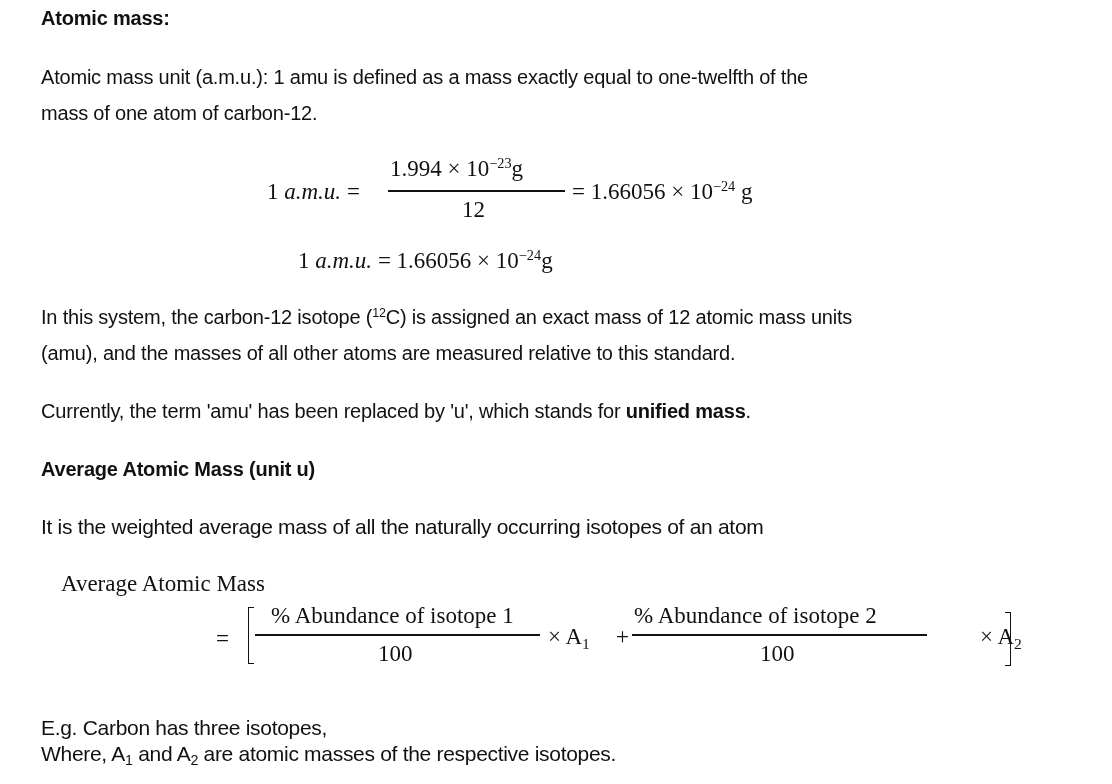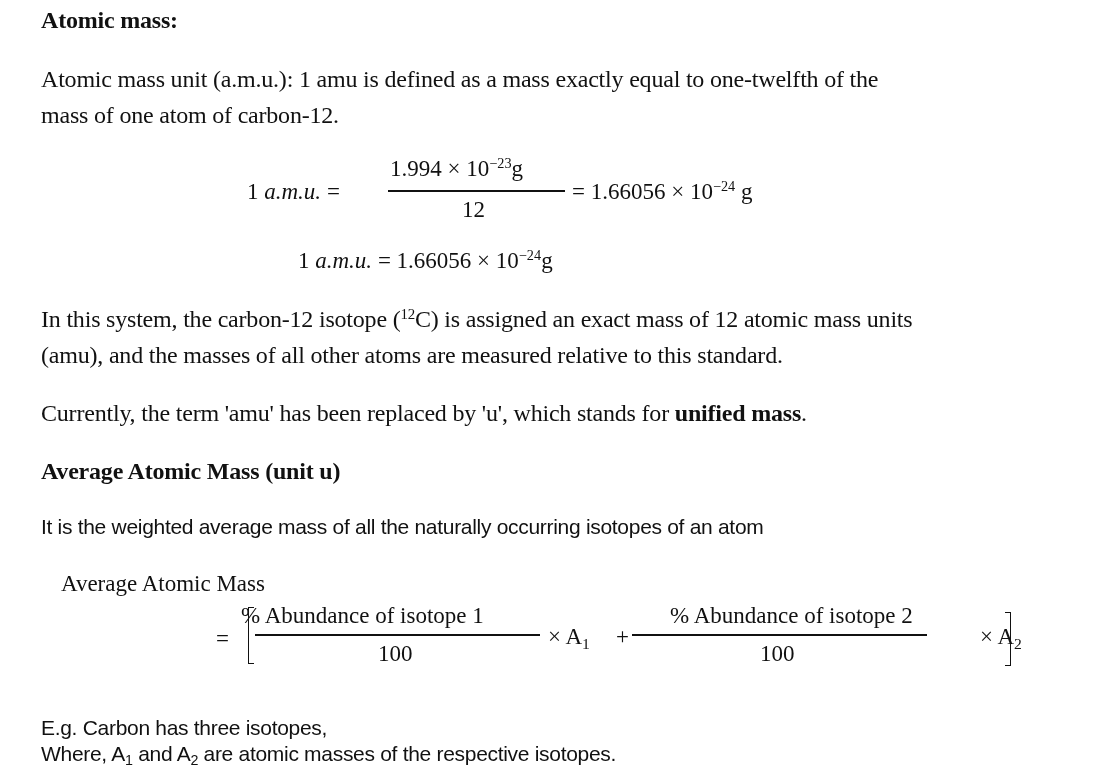--- a/index.html
+++ b/index.html
@@ -2,40 +2,40 @@
 <html><head>
 <meta charset="utf-8">
 <style>
   html, body { margin: 0; padding: 0; background: #ffffff; }
   body {
     width: 1112px; height: 784px; position: relative; overflow: hidden;
     color: #111111;
     font-family: "Liberation Sans", "DejaVu Sans", sans-serif;
   }
   .abs { position: absolute; white-space: nowrap; }
-  .sans { font-family: Liberation Serif, serif; font-size: 24px; letter-spacing: -0.2px; }
+  .sans { font-family: Liberation Sans, sans-serif; font-size: 20px; letter-spacing: -0.2px; }
   .sans-narrow { font-family: "Liberation Sans", "DejaVu Sans", sans-serif; font-size: 21px; letter-spacing: -0.3px; }
   .bold { font-weight: bold; }
   .serif { font-family: "Liberation Serif", "DejaVu Serif", serif; font-size: 23px; }
   .ital { font-style: italic; }
   .fracline { position: absolute; height: 1.5px; background: #111; }
   sup.s { font-size: 0.62em; vertical-align: 0.55em; line-height: 0; }
   sub.s { font-size: 0.68em; vertical-align: -0.3em; line-height: 0; }
   .bracket { position: absolute; border: 1.6px solid #111; }
 </style>
 </head>
 <body>
 
 <div class="abs sans bold" style="left:41px; top:7px;">Atomic mass:</div>
 
 <div class="abs sans" style="left:41px; top:66px;">Atomic mass unit (a.m.u.): 1 amu is defined as a mass exactly equal to one-twelfth of the</div>
 <div class="abs sans" style="left:41px; top:102px;">mass of one atom of carbon-12.</div>
 
 <div>
-  <div class="abs serif" style="left:247px; top:179px;">
+  <div class="abs serif" style="left:267px; top:179px;">
     <span>1 </span><span class="ital">a.m.u.</span><span> </span><span>=</span>
   </div>
   <div class="abs serif" style="left:390px; top:156px;">
     <span>1.994 × 10</span><sup class="s">−23</sup><span>g</span>
   </div>
   <div class="fracline" style="left:388px; top:190px; width:177px;"></div>
   <div class="abs serif" style="left:462px; top:197px;">12</div>
   <div class="abs serif" style="left:572px; top:179px;">
     <span>= 1.66056 × 10</span><sup class="s">−24</sup><span> g</span>
   </div>
@@ -56,28 +56,28 @@
 
 <div class="abs sans bold" style="left:41px; top:458px;">Average Atomic Mass (unit u)</div>
 
 <div class="abs sans-narrow" style="left:41px; top:515px;">It is the weighted average mass of all the naturally occurring isotopes of an atom</div>
 
 <div>
   <div class="abs serif" style="left:61px; top:571px;">Average Atomic Mass</div>
   <div class="abs serif" style="left:216px; top:626px;">=</div>
 
   <div class="bracket" style="left:248px; top:607px; width:5px; height:55px; border-right:none;"></div>
-  <div class="abs serif" style="left:241px; top:603px;">% Abundance of isotope 1</div>
+  <div class="abs serif" style="left:271px; top:603px;">% Abundance of isotope 1</div>
   <div class="fracline" style="left:255px; top:634px; width:285px;"></div>
   <div class="abs serif" style="left:378px; top:641px;">100</div>
   <div class="abs serif" style="left:548px; top:624px;">
     <span>× A</span><sub class="s">1</sub>
   </div>
   <div class="abs serif" style="left:616px; top:624px;">+</div>
-  <div class="abs serif" style="left:634px; top:603px;margin-left:36px;">% Abundance of isotope 2</div>
+  <div class="abs serif" style="left:634px; top:603px;">% Abundance of isotope 2</div>
   <div class="fracline" style="left:632px; top:634px; width:295px;"></div>
   <div class="abs serif" style="left:760px; top:641px;">100</div>
   <div class="abs serif" style="left:932px; top:624px;margin-left:48px;">
     <span>× A</span><sub class="s">2</sub>
   </div>
 
   <div class="bracket" style="left:1005px; top:612px; width:5px; height:52px; border-left:none;"></div>
 </div>
 
 <div class="abs sans-narrow" style="left:41px; top:694px;margin-top:48px;">

